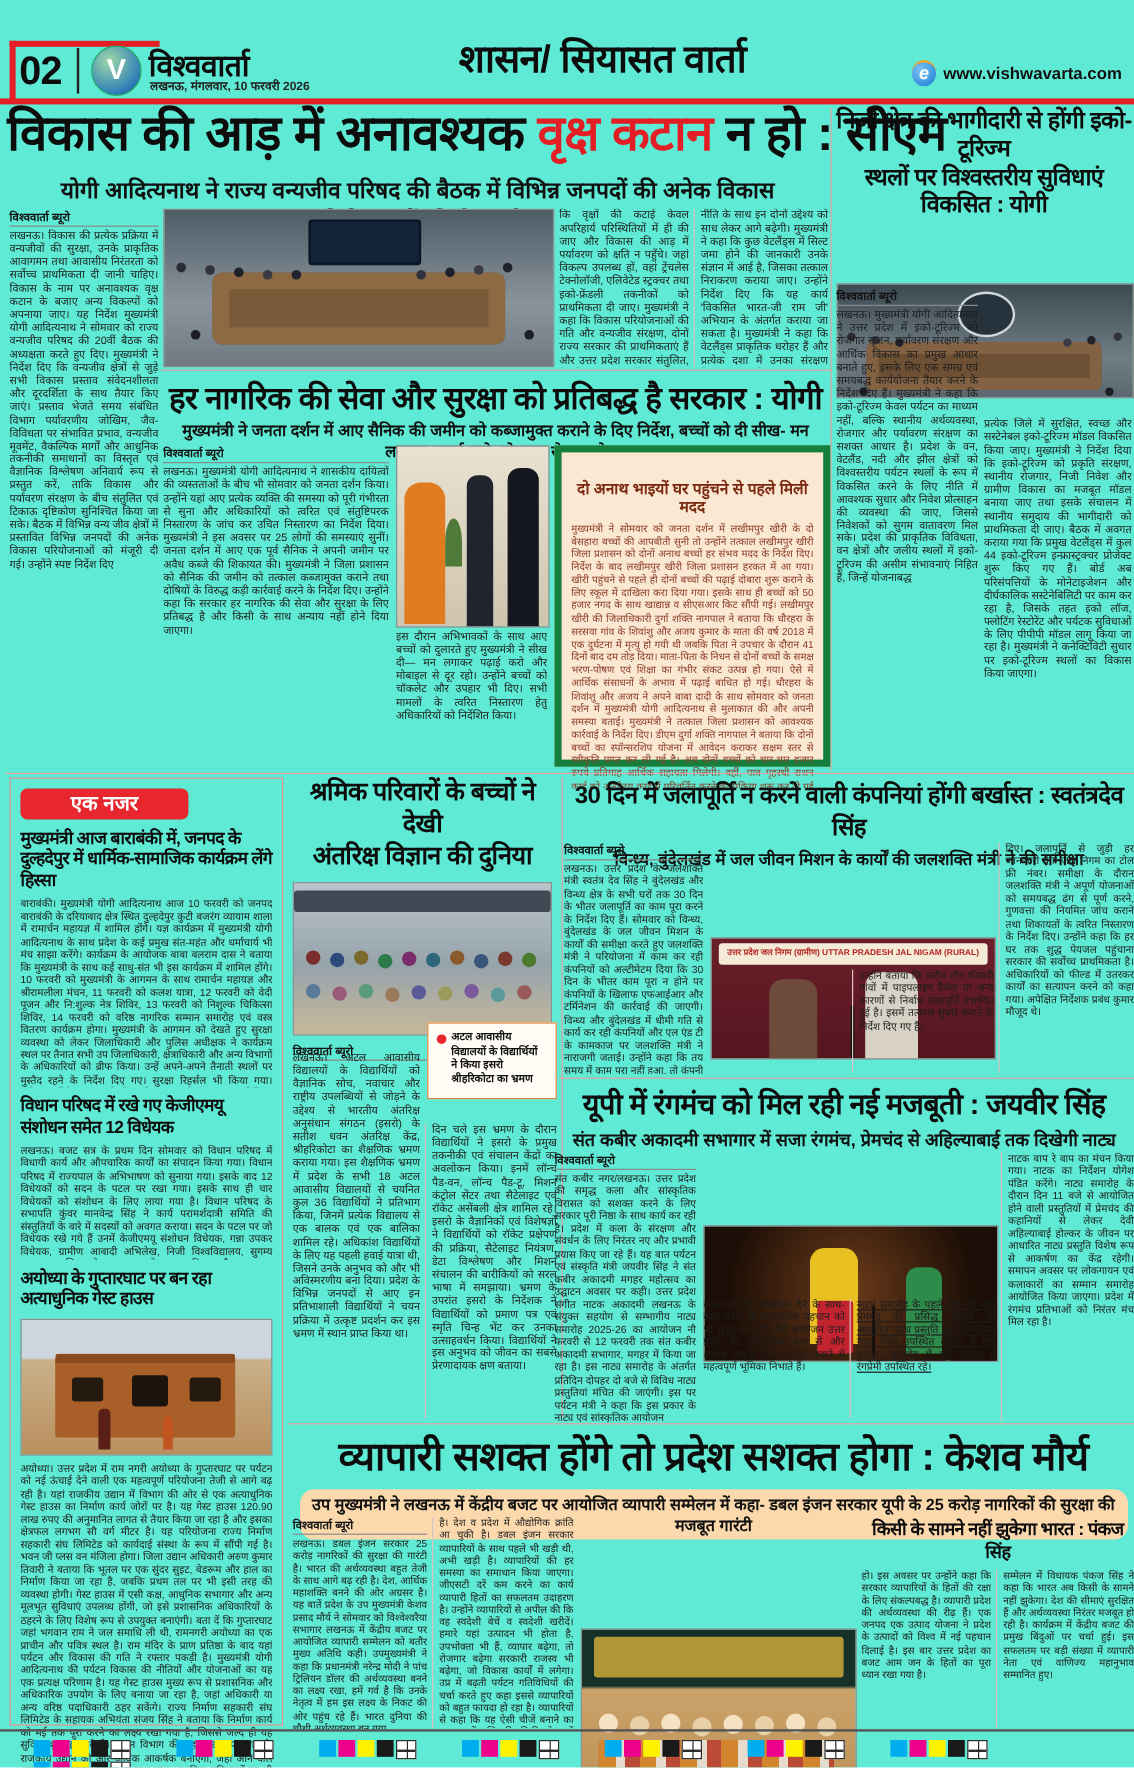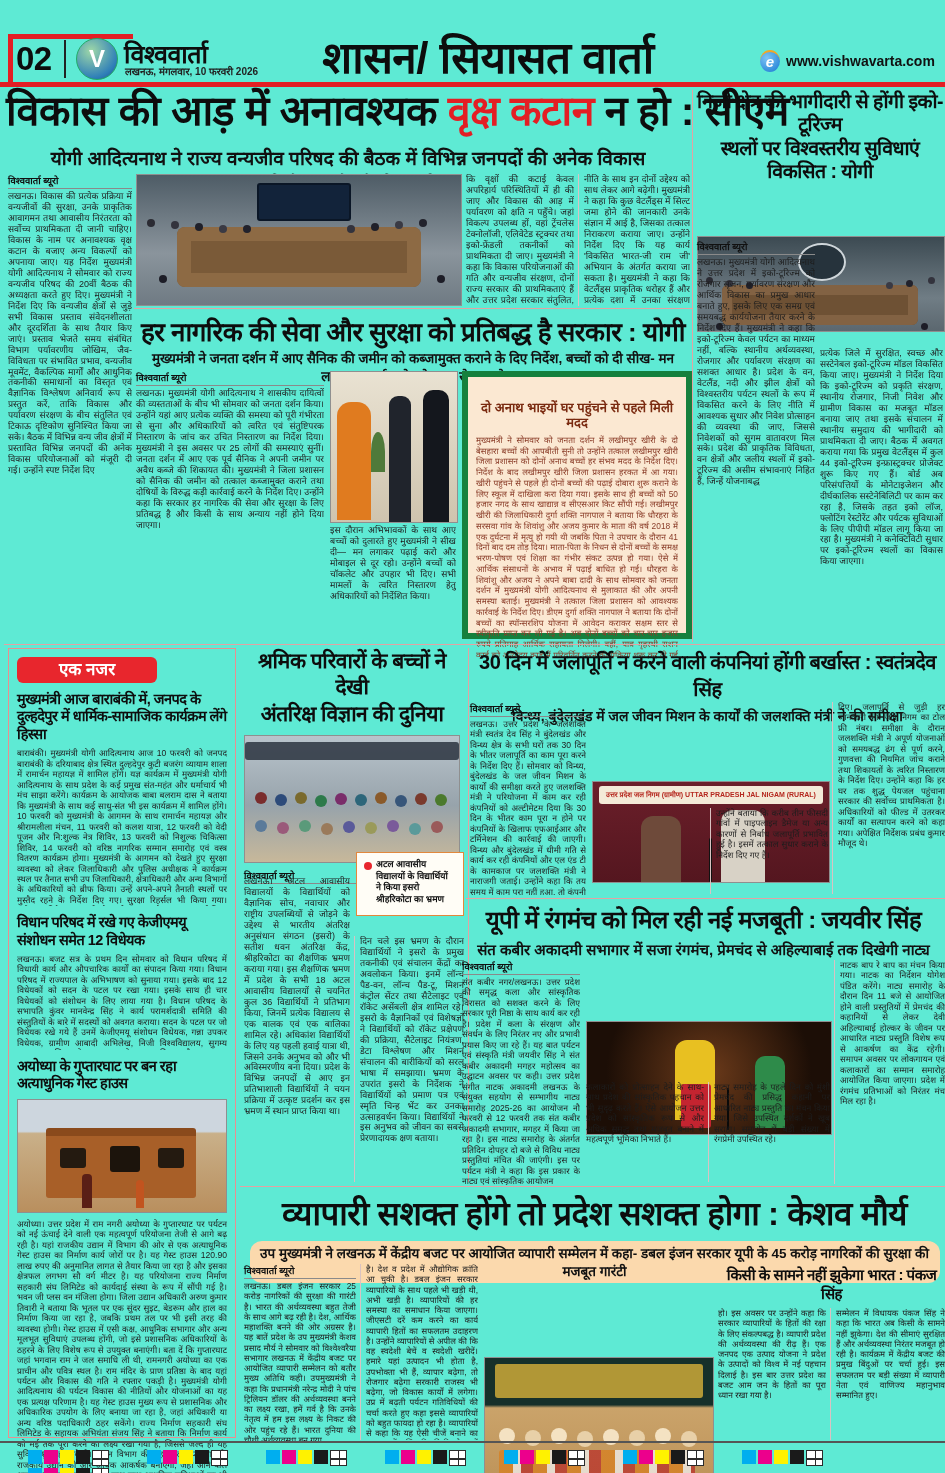--- a/index.html
+++ b/index.html
@@ -31,21 +31,21 @@
 
 <div id="page">
 
   <div class="abs" style="left:0;top:0;width:945px;height:82px;">
     <div class="abs" style="left:8px;top:34px;width:120px;height:46px;border-top:5px solid #e31e24;border-left:5px solid #e31e24;"></div>
     <div class="abs hl" style="left:16px;top:40px;font-size:33px;">02</div>
     <div class="abs" style="left:64px;top:40px;width:2px;height:38px;background:#222;"></div>
     <div class="abs" style="left:76px;top:38px;width:40px;height:40px;border-radius:50%;background:radial-gradient(circle at 35% 30%,#9fd8a8,#2f7fb8 70%,#1b4e86);border:1px solid #2a6;color:#fff;font-weight:bold;font-size:24px;text-align:center;line-height:40px;">V</div>
     <div class="abs hl" style="left:124px;top:36px;font-size:25px;">विश्ववार्ता</div>
     <div class="abs" style="left:125px;top:64px;font-size:10px;font-weight:bold;color:#222;">लखनऊ,  मंगलवार, 10 फरवरी 2026</div>
-    <div class="abs hl" style="left:318px;top:26px;width:340px;text-align:center;font-size:44px;">शासन/ सियासत वार्ता</div>
+    <div class="abs hl" style="left:332px;top:26px;width:340px;text-align:center;font-size:32px;">शासन/ सियासत वार्ता</div>
     <div class="abs" style="left:760px;top:50px;width:20px;height:20px;border-radius:50%;background:radial-gradient(circle at 35% 30%,#7cc4f5,#1577d2);color:#fff;font-weight:bold;font-style:italic;font-size:15px;text-align:center;line-height:19px;border-top:2px solid #f5a623;">e</div>
     <div class="abs" style="left:786px;top:53px;font-size:14px;font-weight:bold;color:#111;">www.vishwavarta.com</div>
   </div>
   <div class="abs" style="left:0;top:82px;width:945px;height:5px;background:#e31e24;"></div>
 
   <div class="abs" style="left:4px;top:90px;width:688px;height:552px;border-right:1px solid #e3a3a3;">
     <div class="abs hl" style="left:2px;top:0;width:684px;font-size:41px;text-align:center;line-height:1.05;white-space:nowrap;">
       <span>विकास की आड़ में अनावश्यक </span><span style="color:#e31e24;">वृक्ष कटान</span><span> न हो : सीएम</span>
     </div>
     <div class="abs subhead" style="left:2px;top:55px;width:684px;font-size:19px;">योगी आदित्यनाथ ने राज्य वन्यजीव परिषद की बैठक में विभिन्न जनपदों की अनेक विकास परियोजनाओं को दी मंजूरी</div>
@@ -163,29 +163,29 @@
       <div class="byline">विश्ववार्ता ब्यूरो</div>
       <div class="art-body" style="height:208px;font-size:8.6px;">संत कबीर नगर/लखनऊ। उत्तर प्रदेश की समृद्ध कला और सांस्कृतिक विरासत को सशक्त करने के लिए सरकार पूरी निष्ठा के साथ कार्य कर रही है। प्रदेश में कला के संरक्षण और संवर्धन के लिए निरंतर नए और प्रभावी प्रयास किए जा रहे हैं। यह बात पर्यटन एवं संस्कृति मंत्री जयवीर सिंह ने संत कबीर अकादमी मगहर महोत्सव का उद्घाटन अवसर पर कही। उत्तर प्रदेश संगीत नाटक अकादमी लखनऊ के संयुक्त सहयोग से सम्भागीय नाट्य समारोह 2025-26 का आयोजन नौ फरवरी से 12 फरवरी तक संत कबीर अकादमी सभागार, मगहर में किया जा रहा है। इस नाट्य समारोह के अंतर्गत प्रतिदिन दोपहर दो बजे से विविध नाट्य प्रस्तुतियां मंचित की जाएंगी। इस पर पर्यटन मंत्री ने कहा कि इस प्रकार के नाट्य एवं सांस्कृतिक आयोजन</div>
     </div>
     <div class="photo abs" style="left:124px;top:62px;width:244px;height:112px;background:radial-gradient(circle at 50% 45%,#6b3a1a,#1c0e06 75%);">
       <div class="figure" style="left:88px;top:18px;width:40px;height:80px;background:#e8c021;border-radius:12px 12px 0 0;"></div>
       <div class="figure" style="left:94px;top:62px;width:30px;height:44px;background:#c42430;"></div>
       <div class="figure" style="left:168px;top:34px;width:30px;height:72px;background:#2e8b4a;border-radius:10px 10px 0 0;"></div>
       <div class="figure" style="left:140px;top:66px;width:2px;height:42px;background:#0a0a0a;"></div>
     </div>
     <div class="abs art-body" style="left:124px;top:180px;width:118px;height:100px;font-size:8.6px;">कलाकारों को प्रोत्साहन देने के साथ-साथ प्रदेश की सांस्कृतिक पहचान को भी सुदृढ़ करते हैं। ऐसे आयोजन उत्तर प्रदेश को सांस्कृतिक रूप से और अधिक समृद्ध तथा मजबूत बनाने में महत्वपूर्ण भूमिका निभाते हैं।</div>
-    <div class="abs art-body colrule" style="left:246px;top:180px;width:122px;height:100px;font-size:8.6px;">नाट्य समारोह के पहले दिन को मुंशी प्रेमचंद की प्रसिद्ध कहानी पर आधारित नाट्य प्रस्तुति का मंचन किया गया, जिसे उपस्थित दर्शकों ने खूब सराहा। समारोह में बड़ी संख्या में रंगप्रेमी उपस्थित रहे।</div>
+    <div class="abs art-body colrule" style="left:246px;top:180px;width:122px;height:100px;font-size:8.6px;text-decoration:underline;">नाट्य समारोह के पहले दिन को मुंशी प्रेमचंद की प्रसिद्ध कहानी पर आधारित नाट्य प्रस्तुति का मंचन किया गया, जिसे उपस्थित दर्शकों ने खूब सराहा। समारोह में बड़ी संख्या में रंगप्रेमी उपस्थित रहे।</div>
     <div class="abs art-body colrule" style="left:372px;top:58px;width:111px;height:224px;font-size:8.6px;">नाटक बाप रे बाप का मंचन किया गया। नाटक का निर्देशन योगेश पंडित करेंगे। नाट्य समारोह के दौरान दिन 11 बजे से आयोजित होने वाली प्रस्तुतियों में प्रेमचंद की कहानियों से लेकर देवी अहिल्याबाई होल्कर के जीवन पर आधारित नाट्य प्रस्तुति विशेष रूप से आकर्षण का केंद्र रहेगी। समापन अवसर पर लोकगायन एवं कलाकारों का सम्मान समारोह आयोजित किया जाएगा। प्रदेश में रंगमंच प्रतिभाओं को निरंतर मंच मिल रहा है।</div>
   </div>
 
   <div class="abs rule-h" style="left:240px;top:1186px;width:705px;"></div>
 
   <div class="abs" style="left:244px;top:1190px;width:701px;height:250px;">
     <div class="hl" style="width:701px;text-align:center;font-size:33px;">व्यापारी सशक्त होंगे तो प्रदेश सशक्त होगा : केशव मौर्य</div>
-    <div style="margin:6px auto 0 auto;width:690px;background:#fbd9ad;border-radius:12px;font-weight:bold;font-size:13.5px;text-align:center;padding:3px 0;color:#111;">उप मुख्यमंत्री ने लखनऊ में केंद्रीय बजट पर आयोजित व्यापारी सम्मेलन में कहा- डबल इंजन सरकार यूपी के 45 करोड़ नागरिकों की सुरक्षा की मजबूत गारंटी</div>
+    <div style="margin:6px auto 0 auto;width:690px;background:#fbd9ad;border-radius:12px;font-weight:bold;font-size:13.5px;text-align:center;padding:3px 0;color:#111;">उप मुख्यमंत्री ने लखनऊ में केंद्रीय बजट पर आयोजित व्यापारी सम्मेलन में कहा- डबल इंजन सरकार यूपी के 25 करोड़ नागरिकों की सुरक्षा की मजबूत गारंटी</div>
     <div class="abs" style="left:0;top:74px;width:112px;height:176px;">
       <div class="byline">विश्ववार्ता ब्यूरो</div>
       <div class="art-body" style="height:160px;font-size:8.4px;">लखनऊ। डबल इंजन सरकार 25 करोड़ नागरिकों की सुरक्षा की गारंटी है। भारत की अर्थव्यवस्था बहुत तेजी के साथ आगे बढ़ रही है। देश, आर्थिक महाशक्ति बनने की ओर अग्रसर है। यह बातें प्रदेश के उप मुख्यमंत्री केशव प्रसाद मौर्य ने सोमवार को विश्वेश्वरैया सभागार लखनऊ में केंद्रीय बजट पर आयोजित व्यापारी सम्मेलन को बतौर मुख्य अतिथि कही। उपमुख्यमंत्री ने कहा कि प्रधानमंत्री नरेन्द्र मोदी ने पांच ट्रिलियन डॉलर की अर्थव्यवस्था बनने का लक्ष्य रखा, हमें गर्व है कि उनके नेतृत्व में हम इस लक्ष्य के निकट की ओर पहुंच रहे हैं। भारत दुनिया की चौथी अर्थव्यवस्था बन गया</div>
     </div>
     <div class="abs art-body colrule" style="left:116px;top:74px;width:118px;height:176px;font-size:8.4px;">है। देश व प्रदेश में औद्योगिक क्रांति आ चुकी है। डबल इंजन सरकार व्यापारियों के साथ पहले भी खड़ी थी, अभी खड़ी है। व्यापारियों की हर समस्या का समाधान किया जाएगा। जीएसटी दरें कम करने का कार्य व्यापारी हितों का सफलतम उदाहरण है। उन्होंने व्यापारियों से अपील की कि वह स्वदेशी बेचें व स्वदेशी खरीदें। हमारे यहां उत्पादन भी होता है, उपभोक्ता भी हैं, व्यापार बढ़ेगा, तो रोजगार बढ़ेगा सरकारी राजस्व भी बढ़ेगा, जो विकास कार्यों में लगेगा। उप्र में बढ़ती पर्यटन गतिविधियों की चर्चा करते हुए कहा इससे व्यापारियों को बहुत फायदा हो रहा है। व्यापारियों से कहा कि यह ऐसी चीजें बनाने का लक्ष्य करें, जिनकी बिक्री देश में अधिक से अधिक</div>
     <div class="photo abs" style="left:240px;top:74px;width:228px;height:156px;background:linear-gradient(#16302a 30%,#caa36a 32%,#b98d52);">
       <div class="figure" style="left:10px;top:6px;width:208px;height:34px;background:#d8b23a;opacity:.8;"></div>
       <div class="figure" style="left:14px;top:70px;width:16px;height:16px;border-radius:50%;background:#f4e2c2;box-shadow:26px 2px #e8d0a8,52px 0 #f4e2c2,78px 3px #e8d0a8,104px 1px #f4e2c2,130px 2px #e8d0a8,156px 0 #f4e2c2,182px 3px #e8d0a8;"></div>
       <div class="figure" style="left:14px;top:92px;width:196px;height:40px;background:repeating-linear-gradient(90deg,#d87f1e 0 14px,#f2f2f2 14px 22px,#b9302a 22px 34px);opacity:.75;"></div>
     </div>

